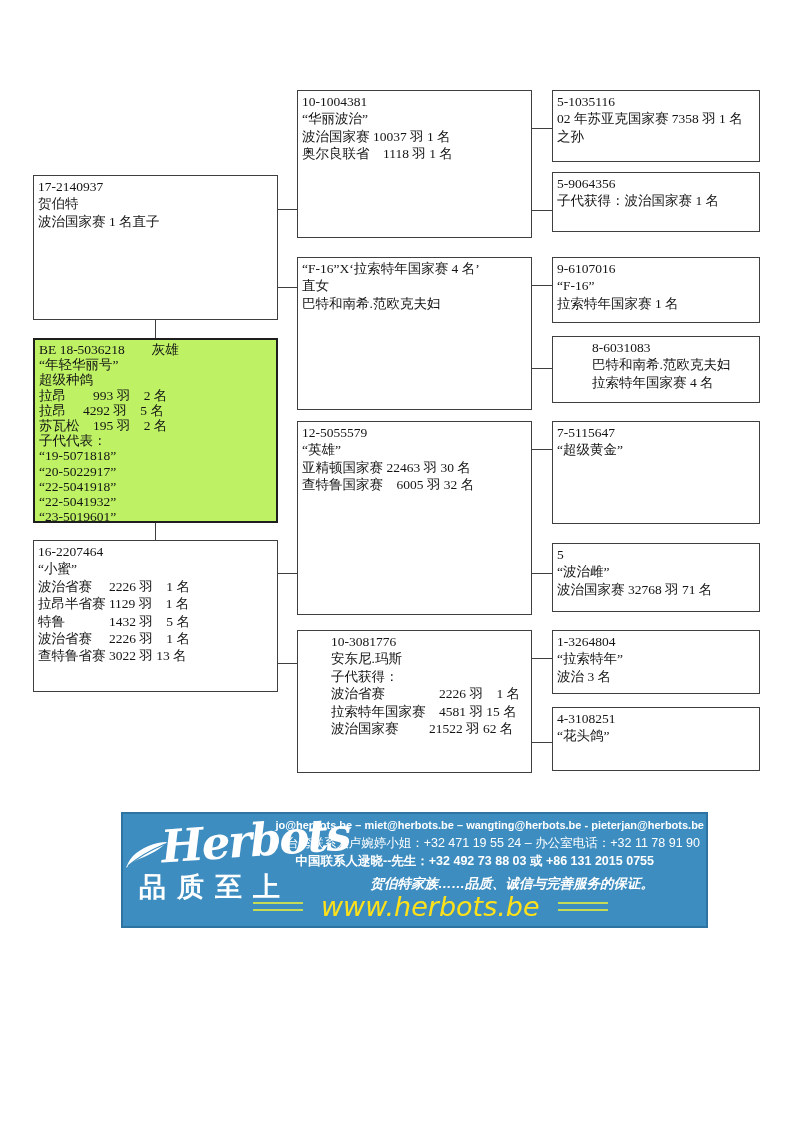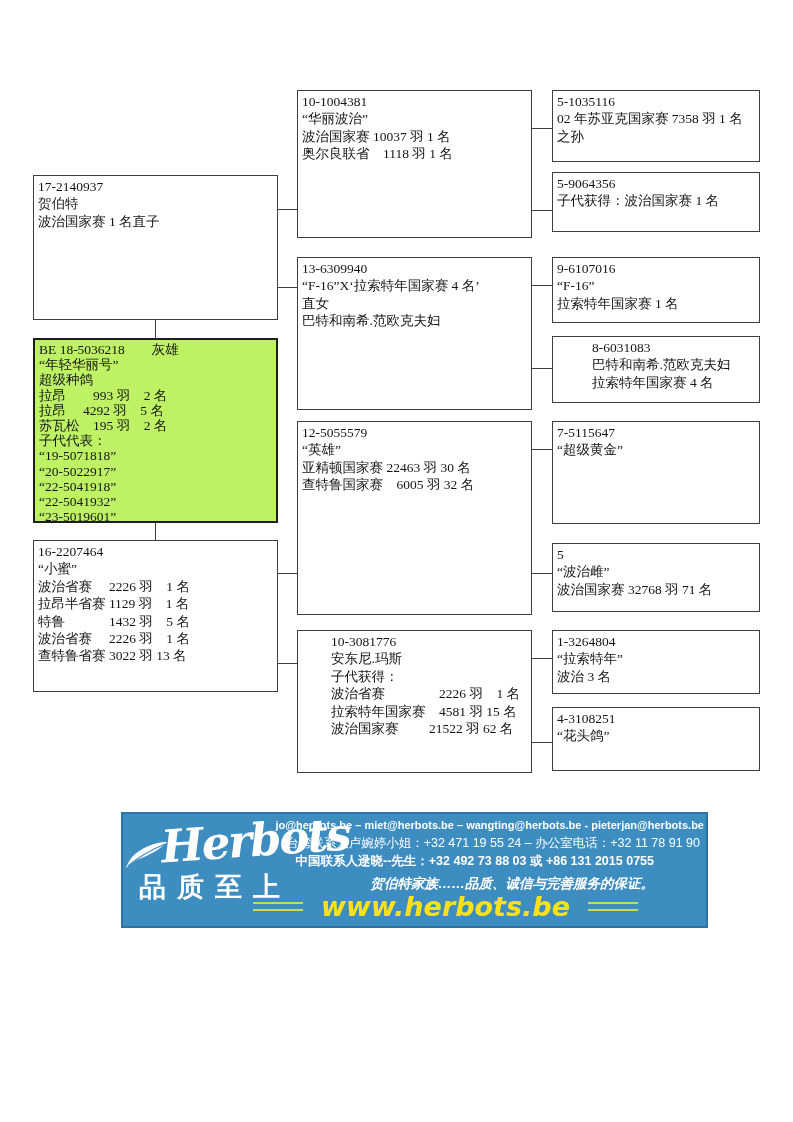--- a/index.html
+++ b/index.html
@@ -47,21 +47,21 @@
     position:absolute; left:16px; top:55px; font-size:27px; font-weight:bold;
     color:#ffffff; letter-spacing:11px; font-family:"DejaVu Serif","Liberation Serif",serif;
   }
   .b-emails { position:absolute; top:5px;  right:2px;  font-size:11px;   font-weight:bold; color:#ffffff; white-space:nowrap; }
   .b-tw     { position:absolute; top:21px; right:6px;  font-size:12.5px; font-weight:normal; color:#ffffff; white-space:nowrap; }
   .b-cn     { position:absolute; top:39px; right:52px; font-size:12.5px; font-weight:bold; color:#ffffff; white-space:nowrap; }
   .b-slogan { position:absolute; top:61px; right:52px; font-size:13.5px; font-weight:bold; font-style:italic; color:#ffffff; white-space:nowrap; }
   .b-www-row { position:absolute; left:130px; top:79px; display:flex; align-items:center; gap:18px; }
   .eq { width:50px; height:5px; border-top:2px solid #c6db55; border-bottom:2px solid #c6db55; }
   .b-www {
-    font-size:27px; font-weight:bold; font-style:italic; color:#ffe11a;
+    font-size:27px; font-weight:normal; font-style:italic; color:#ffe11a;
     font-family:"DejaVu Sans","Liberation Sans",sans-serif; line-height:1;
   }
 </style>
 </head>
 <body>
 
 <div class="page">
 
   <div class="box" id="bx0">
     <div class="ln">17-2140937</div>
@@ -95,21 +95,20 @@
   </div>
 
   <div class="box" id="bx3">
     <div class="ln">10-1004381</div>
     <div class="ln">“华丽波治”</div>
     <div class="ln">波治国家赛 10037 羽 1 名</div>
     <div class="ln">奥尔良联省　1118 羽 1 名</div>
   </div>
 
   <div class="box" id="bx4">
-    <div class="ln">13-6309940</div>
     <div class="ln">“F-16”X‘拉索特年国家赛 4 名’</div>
     <div class="ln">直女</div>
     <div class="ln">巴特和南希.范欧克夫妇</div>
   </div>
 
   <div class="box" id="bx5">
     <div class="ln">12-5055579</div>
     <div class="ln">“英雄”</div>
     <div class="ln">亚精顿国家赛 22463 羽 30 名</div>
     <div class="ln">查特鲁国家赛　6005 羽 32 名</div>

